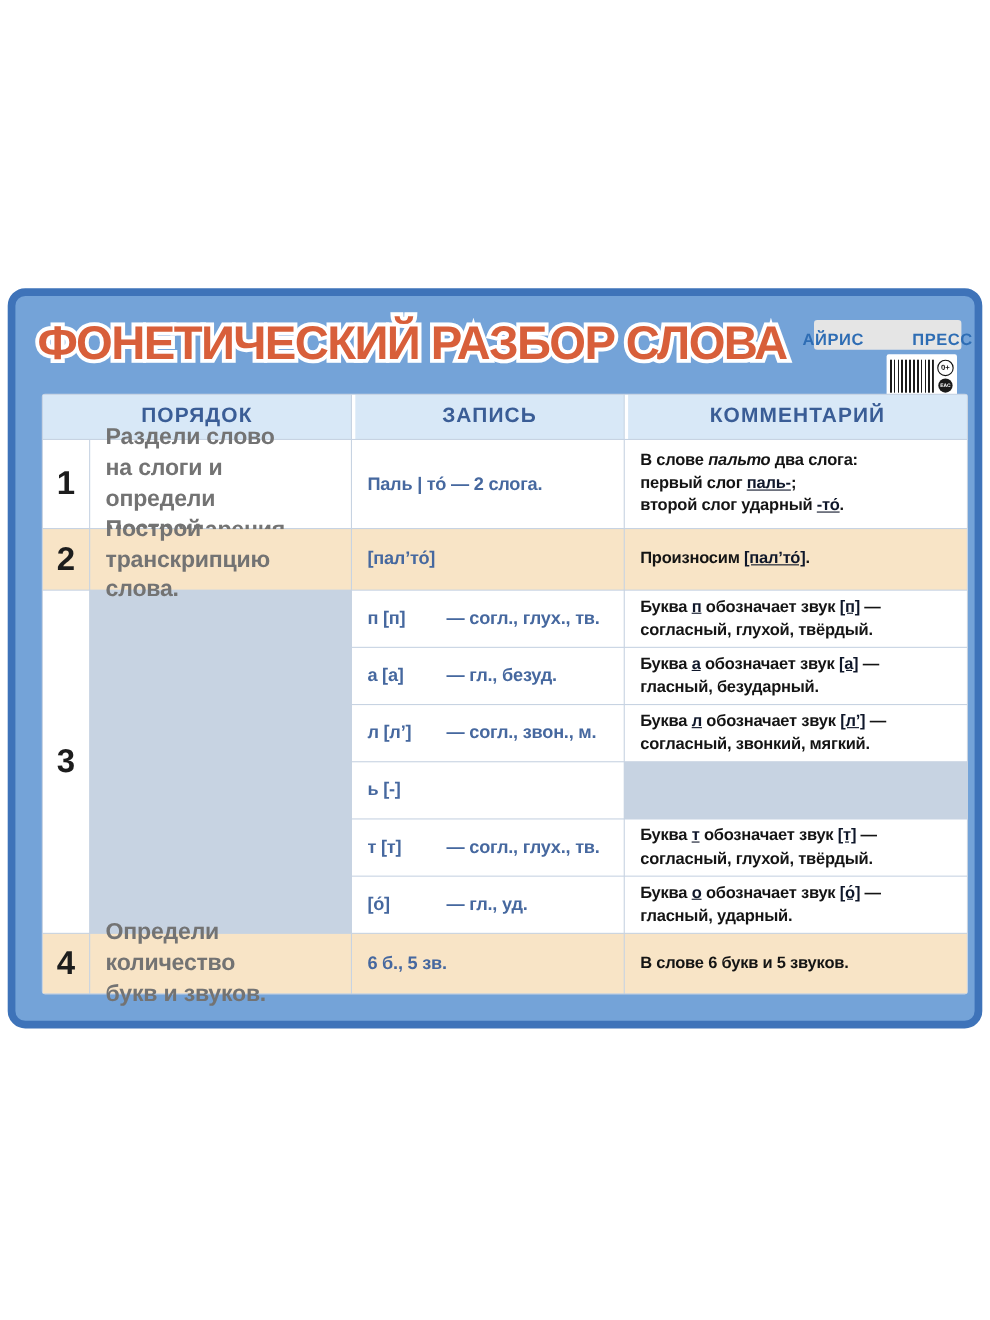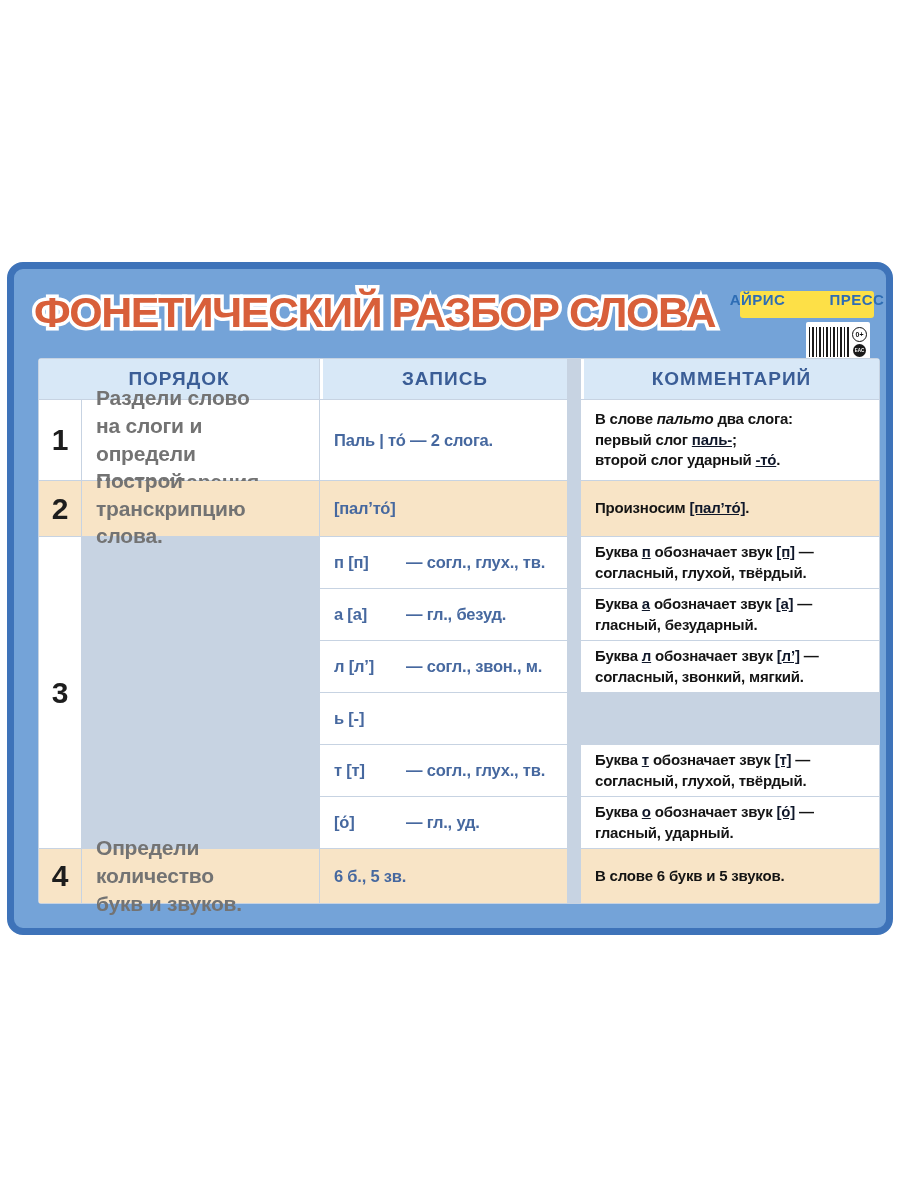--- a/index.html
+++ b/index.html
@@ -24,22 +24,22 @@
   }
   .title.stroke{
     position:absolute; left:0; top:0;
     -webkit-text-stroke:7px #ffffff; color:#ffffff;
   }
   .title.fill{position:relative; color:#d85f3a;}
   
   .logo{
     position:absolute; right:12px; top:22px;
     width:134px; height:27px;
-    background:#fde047; border-radius:3px;
-    display:flex; align-items:flex-start; justify-content:center; gap:22px;
+    background:#e5e5e5; border-radius:3px;
+    display:flex; align-items:flex-end; justify-content:center; gap:22px;
     color:#2e6db4; font-weight:bold; font-size:15px; letter-spacing:.5px;
   }
   .logo .sail{width:18px; height:15px;}
   .codebox{
     position:absolute; right:16px; top:53px;
     width:64px; height:40px;
     background:#ffffff; border-radius:2px;
     display:flex; align-items:center; justify-content:space-between;
     padding:3px 3px;
     box-sizing:border-box;
@@ -79,21 +79,21 @@
   }
   .beige{background:#f8e4c6;}
   .hdr{
     background:#d8e8f7;
     justify-content:center;
     font-weight:bold; font-size:19px; letter-spacing:1px;
     color:#3a5d96; padding:16px;
   }
   .hdr.sep{border-left:3px solid #ffffff;}
   .h12{grid-column:1/3; grid-row:1;}
-  .c1{grid-column:1;} .c2{grid-column:2;} .c3{grid-column:3;} .c4{grid-column:4;margin-left:13px;}
+  .c1{grid-column:1;} .c2{grid-column:2;} .c3{grid-column:3;} .c4{grid-column:4;}
   .r2{grid-row:2;} .r3{grid-row:3;} .r4{grid-row:4;} .r5{grid-row:5;}
   .r6{grid-row:6;} .r7{grid-row:7;} .r8{grid-row:8;} .r9{grid-row:9;} .r10{grid-row:10;}
   .span3{grid-row:4/10;}
   .num{
     justify-content:center; padding:0;
     font-size:30px; font-weight:bold; color:#1d1d1d;
   }
   .task{
     font-weight:bold; font-size:21px; color:#737373;
     line-height:1.33; letter-spacing:-.2px; white-space:pre-line;

